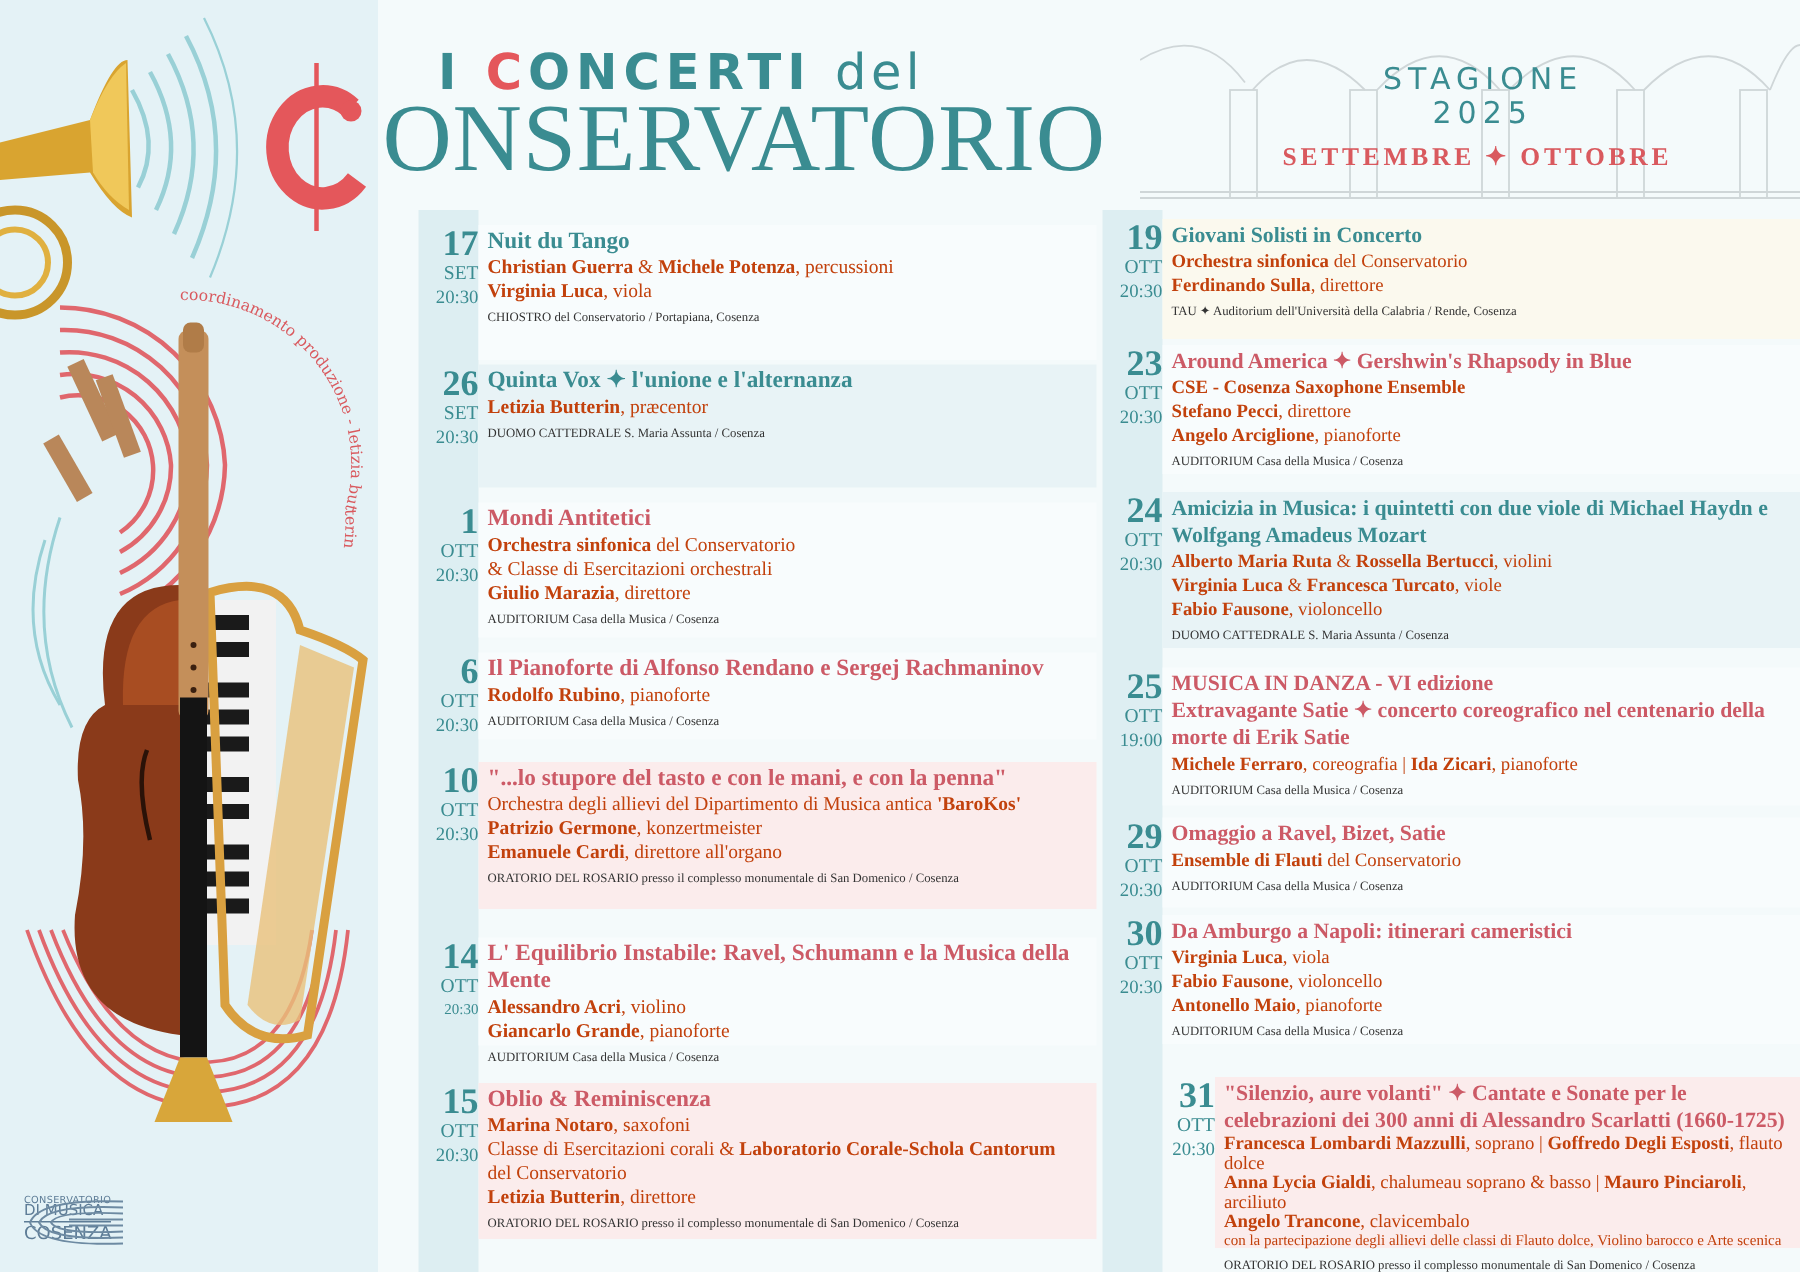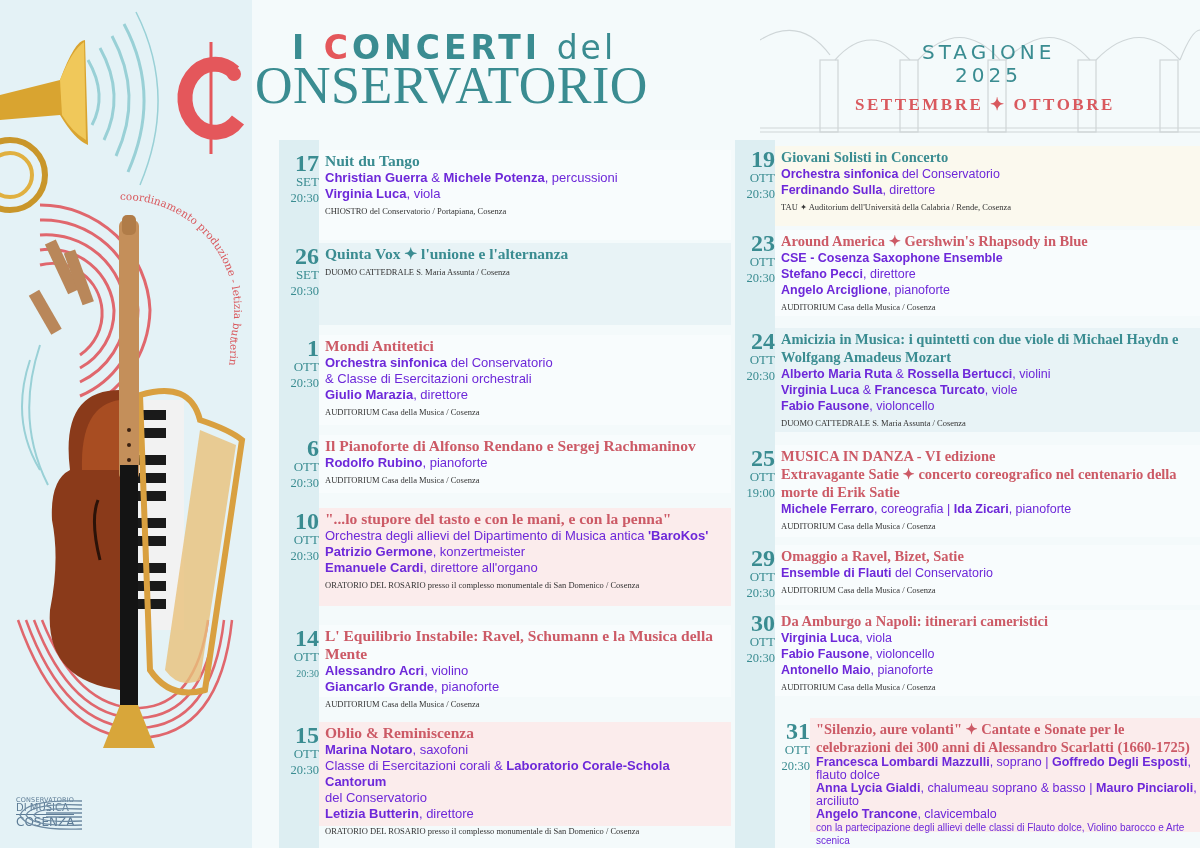--- a/index.html
+++ b/index.html
@@ -14,21 +14,21 @@
   .logo-text { font-family:"DejaVu Sans", sans-serif; color:#5d7c96; line-height:1; }
   .logo-text .l1 { font-size:6.5px; letter-spacing:0.2px; }
   .logo-text .l2 { font-size:10px; border-bottom:1px solid #5d7c96; padding-bottom:1px; }
   .logo-text .l3 { font-size:12px; margin-top:1px; }
 
   
   .title1 { position:absolute; left:292px; top:28px; font-family:"DejaVu Sans", sans-serif; font-size:33px; color:#3a8c91; letter-spacing:4px; font-weight:bold; }
   .title1 .red { color:#e4575b; }
   .title1 .del { font-weight:normal; letter-spacing:3px; }
   .bigc { position:absolute; left:172px; top:42px; width:78px; height:112px; }
-  .title2 { position:absolute; left:255px; top:60px; font-family:"Liberation Serif", serif; font-size:52px; color:#3a8c91; letter-spacing:0.5px; line-height:1; }
+  .title2 { position:absolute; left:255px; top:60px; font-family:"Liberation Serif", serif; font-size:64px; color:#3a8c91; letter-spacing:0.5px; line-height:1; }
   .season { position:absolute; left:760px; top:0; width:440px; height:138px; }
   .season-t1 { position:absolute; left:922px; top:40px; font-family:"DejaVu Sans", sans-serif; font-size:20px; letter-spacing:4px; color:#3a8c91; }
   .season-t2 { position:absolute; left:955px; top:63px; font-family:"DejaVu Sans", sans-serif; font-size:20px; letter-spacing:4px; color:#3a8c91; }
   .season-t3 { position:absolute; left:855px; top:94px; font-family:"Liberation Serif", serif; font-size:17px; font-weight:bold; letter-spacing:2.5px; color:#d9595e; }
 
   
   .col { position:absolute; top:140px; }
   .col-left { left:279px; width:452px; }
   .col-right { left:735px; width:465px; }
   .strip { position:absolute; top:0; bottom:0; left:0; width:40px; background:#ddeef2; }
@@ -39,21 +39,21 @@
   .date .t { font-family:"Liberation Serif", serif; font-size:12.5px; line-height:17px; }
   .date .t.small { font-size:10px; }
   .body { flex:1; padding-left:6px; padding-top:2px; }
   .body.tint-blue { background:#e8f3f6; }
   .body.tint-pink { background:#fbecec; }
   .body.tint-cream { background:#fbf9ee; }
   .body.tint-white { background:#f8fcfd; }
   .etitle { font-family:"Liberation Serif", serif; font-weight:bold; font-size:15.5px; line-height:18px; }
   .etitle.teal { color:#3a8c91; }
   .etitle.red { color:#cc5a66; }
-  .line { font-family:Liberation Sans, sans-serif; font-size:13px; line-height:16px; color:#6d28d9; }
+  .line { font-family:Liberation Serif, serif; font-size:13px; line-height:16px; color:#c2410c; }
   .line b { font-weight:bold; }
   .line.small { font-size:10.5px; line-height:13px; }
   .venue { font-family:"Liberation Serif", serif; font-size:8.5px; line-height:12px; color:#333; margin-top:3px; }
   .col-right .etitle { font-size:14.5px; }
   .col-right .line { font-size:12.5px; }
 </style>
 </head>
 <body>
 
 <div class="side">
@@ -215,20 +215,21 @@
         </div>
       </div>
       <div class="event" style="top: 103px; height: 82px;">
         <div class="date">
           <div class="d">26</div>
           <div class="m">SET</div>
           <div class="t">20:30</div>
         </div>
         <div class="body tint-blue">
           <div class="etitle teal">Quinta Vox ✦ l'unione e l'alternanza</div>
+          <div class="line"><b>Letizia Butterin</b><span>, præcentor</span></div>
           <div class="venue">DUOMO CATTEDRALE S. Maria Assunta / Cosenza</div>
         </div>
       </div>
       <div class="event" style="top: 195px; height: 90px;">
         <div class="date">
           <div class="d">1</div>
           <div class="m">OTT</div>
           <div class="t">20:30</div>
         </div>
         <div class="body tint-white">

